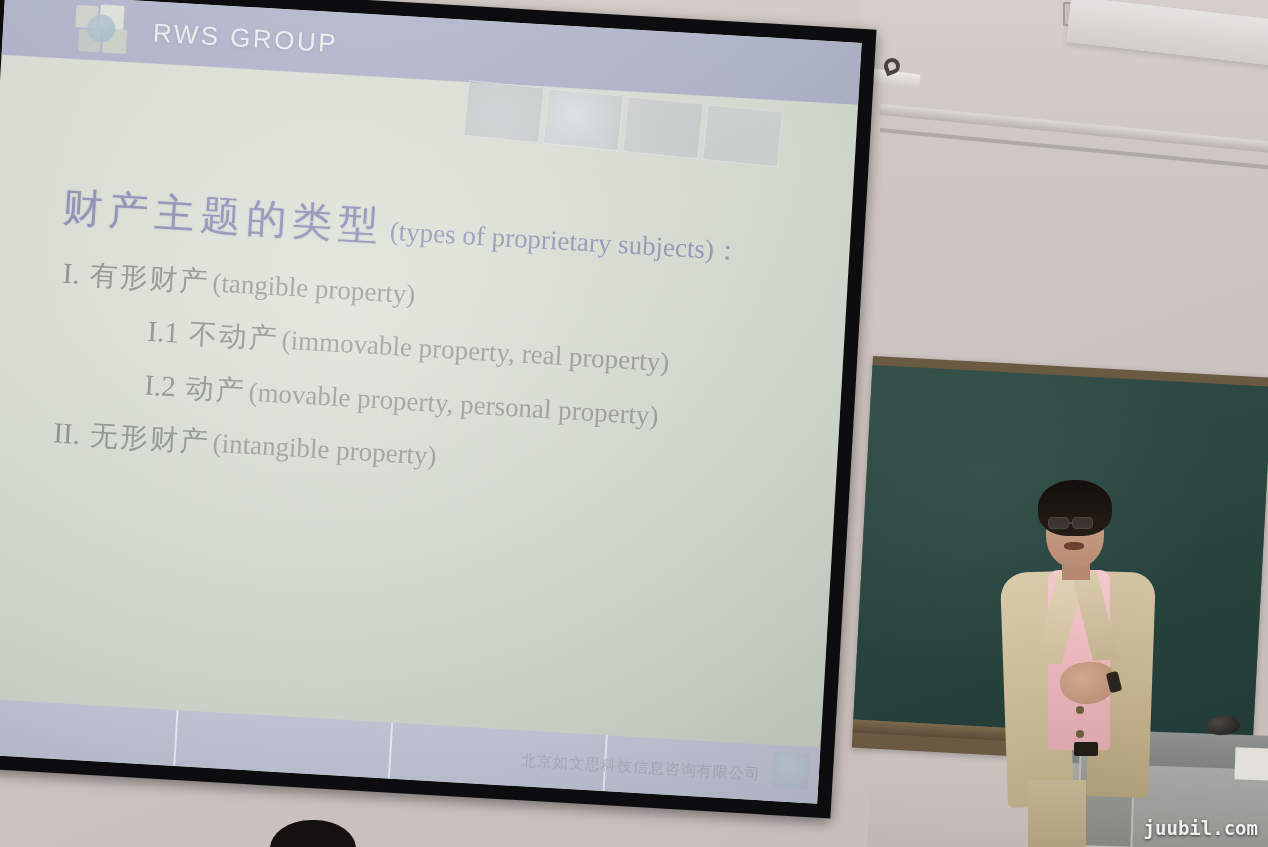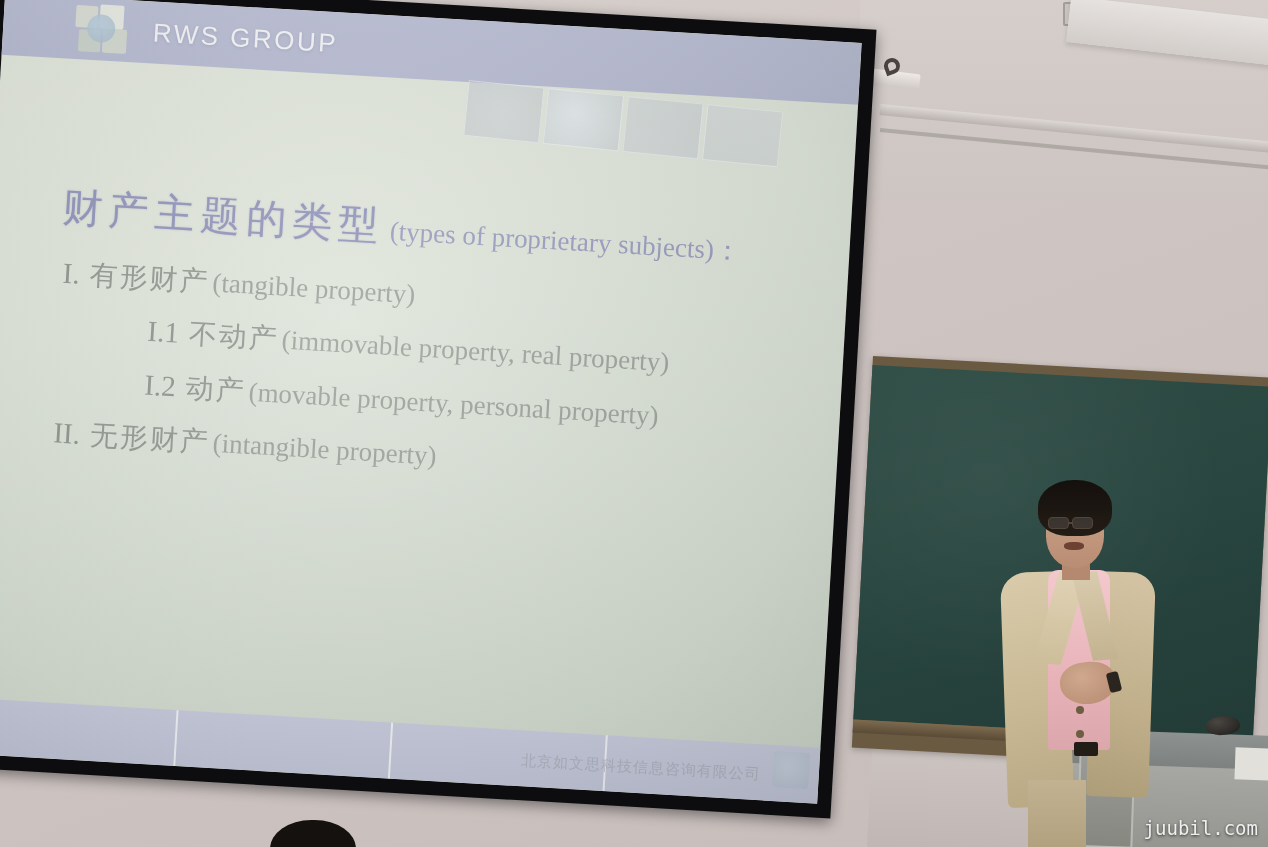--- a/index.html
+++ b/index.html
@@ -347,21 +347,21 @@
     font-family:"DejaVu Sans", sans-serif;
     font-size:15px; letter-spacing:1px;
     color:rgba(150,156,168,.55);
     white-space:nowrap;
   }
 
   
   .watermark {
     position:absolute; right:10px; bottom:8px;
     font-family:"DejaVu Sans Mono", monospace;
-    font-size:19px; font-weight:normal;
+    font-size:19px; font-weight:bold;
     color:#efefef;
     text-shadow:0 1px 3px rgba(0,0,0,.7);
     letter-spacing:0px;
     z-index:50;
   }
 </style>
 </head>
 <body>
 
 <div id="scene">

